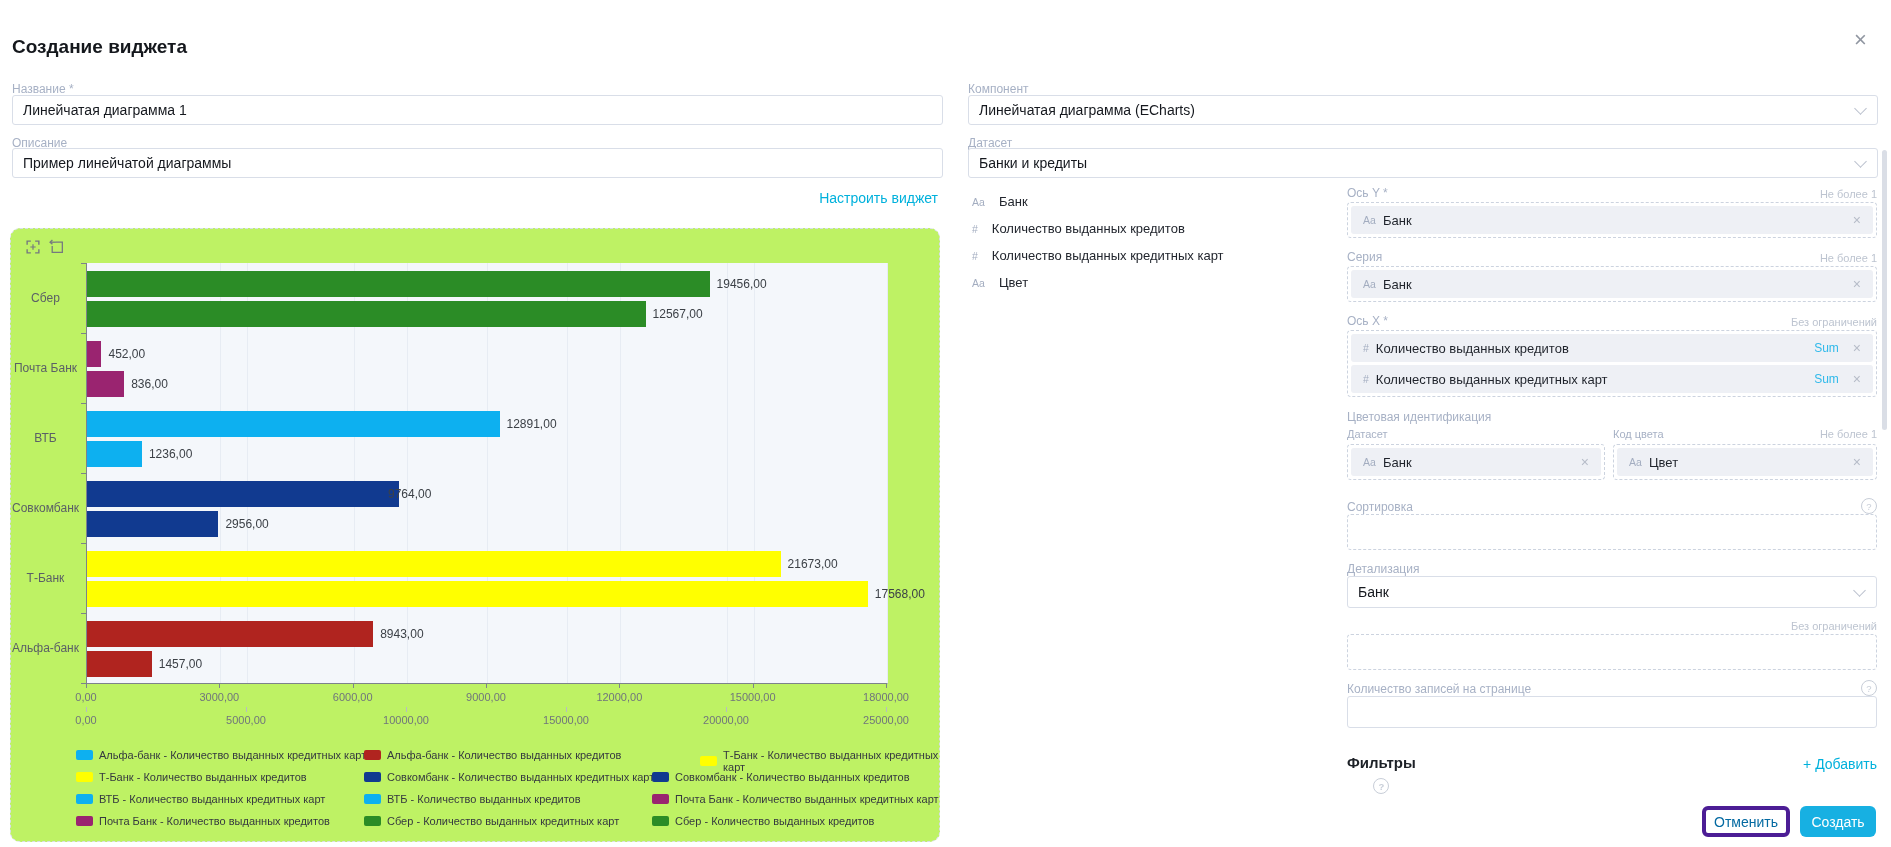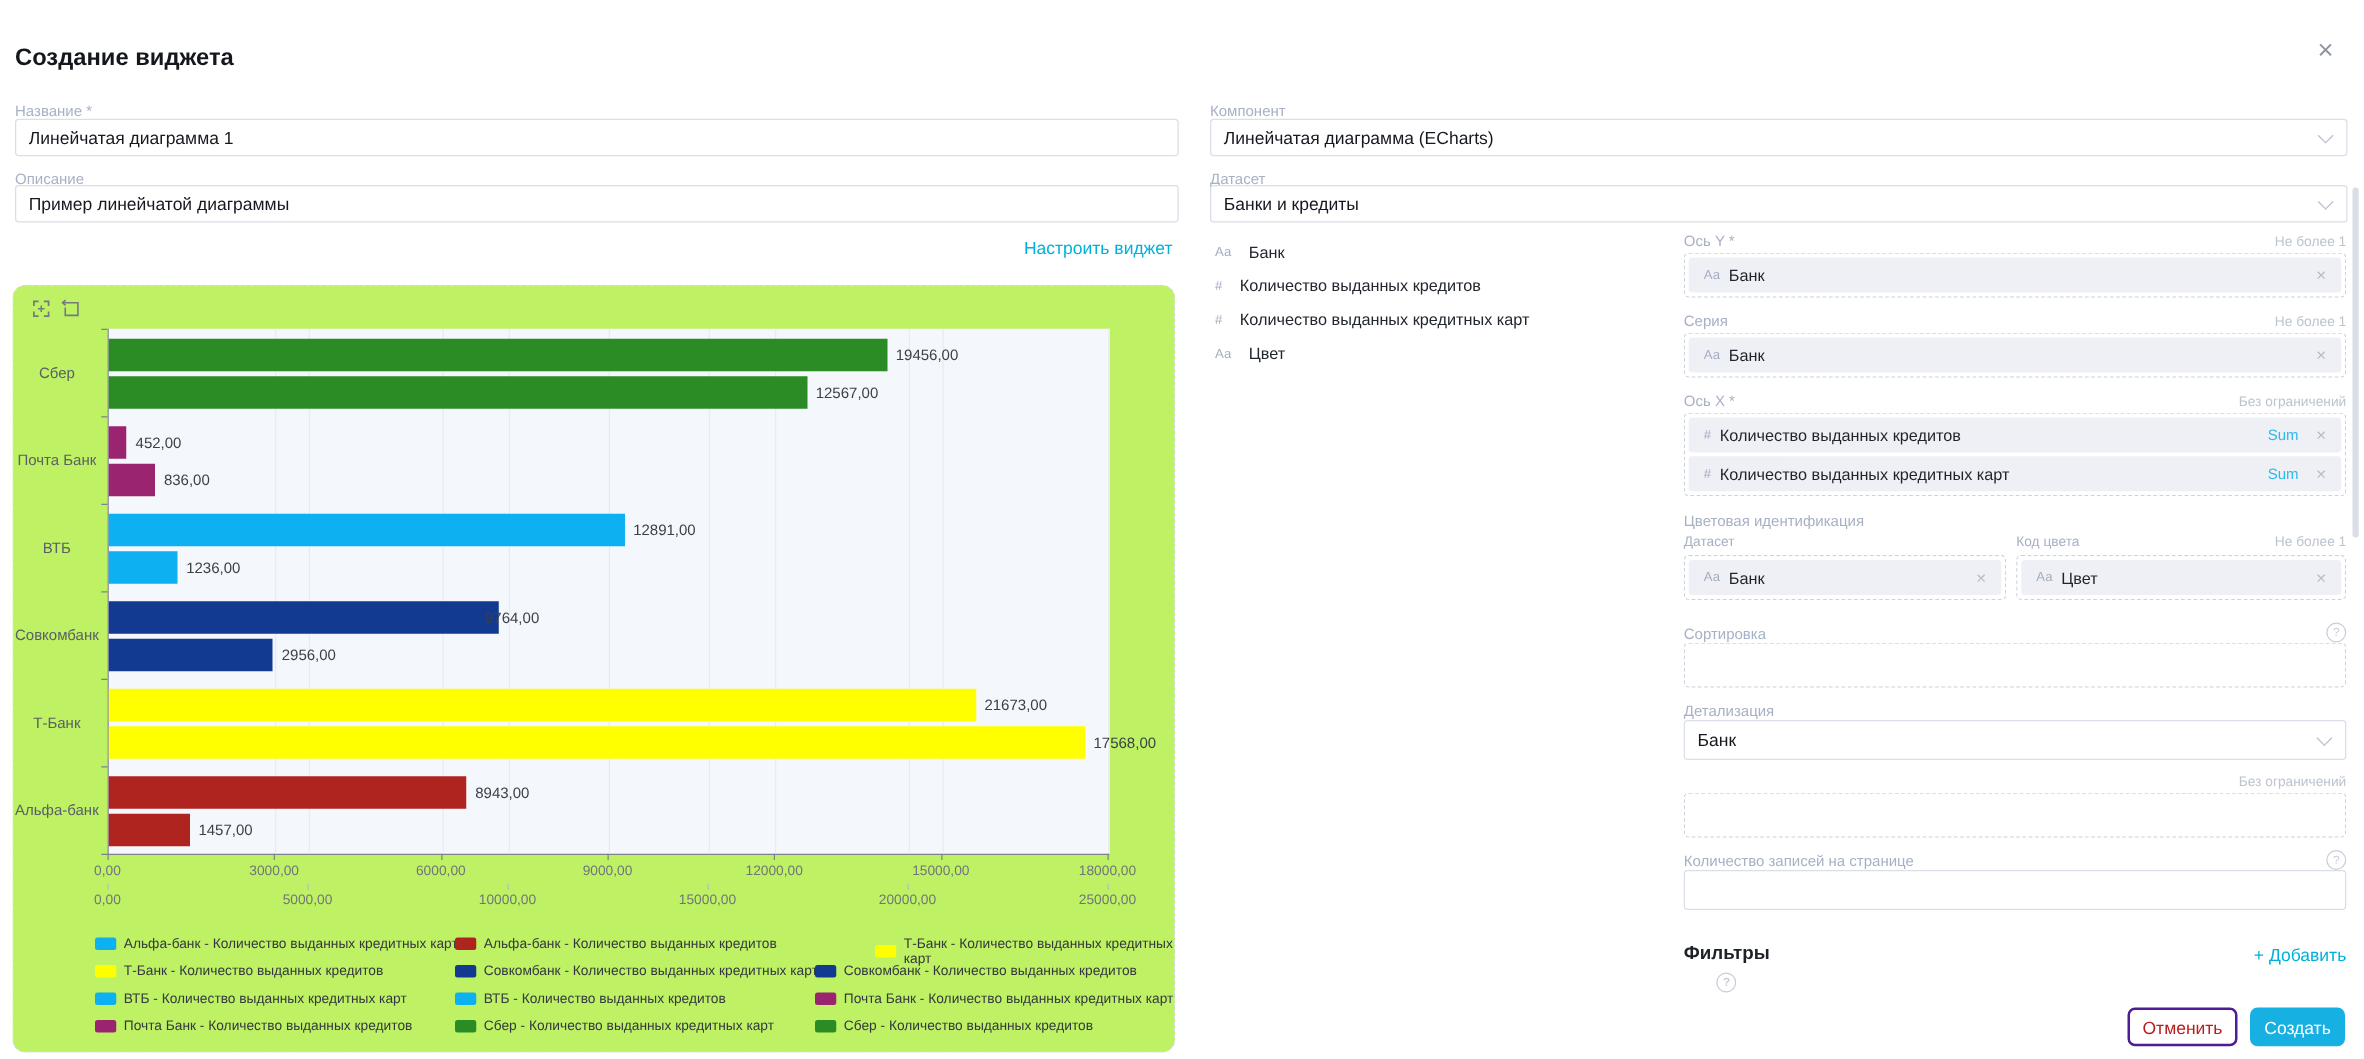--- a/index.html
+++ b/index.html
@@ -37,21 +37,21 @@
           height:16px;line-height:16px;}
   .ytick{position:absolute;left:70px;width:5px;height:1px;background:#7d838b;}
   .xtick{position:absolute;width:1px;height:5px;background:#7d838b;}
   .xtick2{position:absolute;width:1px;height:5px;background:#b7bcc3;}
   .alabel{position:absolute;transform:translateX(-50%);font-size:11px;color:#70757c;white-space:nowrap;}
   .lgd{position:absolute;display:flex;align-items:center;font-size:11px;color:#35393f;cursor:pointer;}
   .sw{width:17px;height:10px;border-radius:2px;margin-right:6px;flex:0 0 auto;}
   .toolicon{position:absolute;width:16px;height:16px;cursor:pointer;}
   .btn{border-radius:6px;font-size:14px;display:flex;align-items:center;justify-content:center;
        cursor:pointer;box-sizing:border-box;font-family:"Liberation Sans",sans-serif;}
-  .btn-cancel{background:#fff;border:2px solid #4c1d95;color:#b91c1c;}
+  .btn-cancel{background:#fff;border:4px solid #4c1d95;color:#0369a1;}
   .btn-create{background:#17b0e2;border:none;color:#fff;}
   .filters-lbl{font-size:15px;font-weight:700;color:#1d2127;display:inline-flex;align-items:center;gap:7px;}
   .scroll{background:#dadee6;border-radius:3px;}
 </style>
 </head>
 <body>
 
 <div class="page">
 
   <div class="abs title" style="left:12px;top:36px;">Создание виджета</div>

